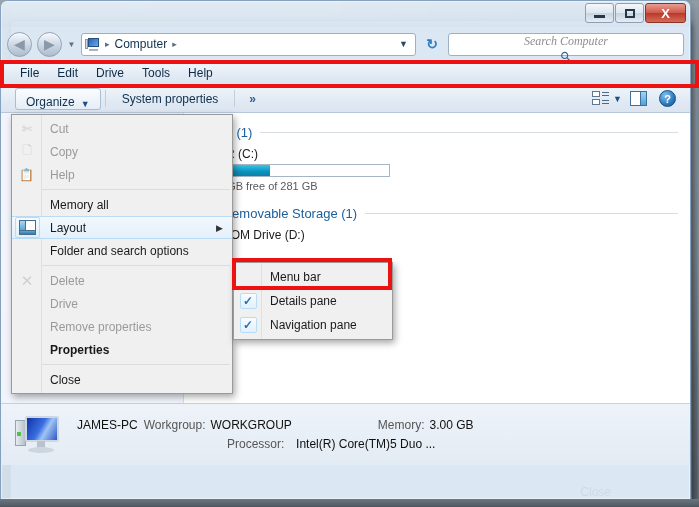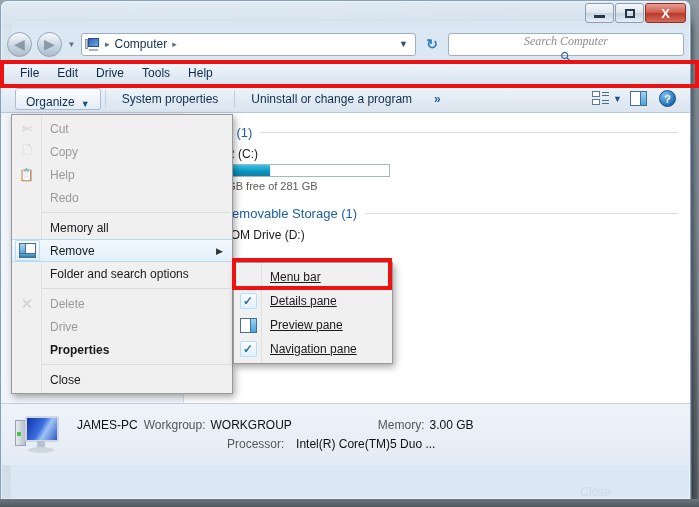--- a/index.html
+++ b/index.html
@@ -201,21 +201,21 @@
   .scissor, .copyic, .pasteic, .deleteic { opacity:.45; }
 
   
   .submenu {
     position:absolute; left:232px; top:261px; width:160px;
     background:#f0f0f0; border:1px solid #9a9a9a;
     box-shadow:2px 3px 7px rgba(0,0,0,.35);
     padding:2px 0; z-index:50;
   }
   .submenu .gutter2 { position:absolute; left:0; top:0; bottom:0; width:28px; border-right:1px solid #e0e0e0; }
-  .srow { position:relative; display:flex; align-items:center; height:24px; padding-left:28px; font-size:12px; color:#1a1a1a;text-decoration:underline; }
+  .srow { position:relative; display:flex; align-items:center; height:24px; padding-left:28px; font-size:12px; color:#1a1a1a; }
   .srow .slabel { padding-left:8px; }
   .srow .sicon { position:absolute; left:0; width:28px; height:24px; display:flex; align-items:center; justify-content:center; }
   .checkbox {
     width:17px; height:16px; border:1px solid #b8dcf6; border-radius:2px;
     background:linear-gradient(180deg,#f8fcff,#e2f1fc);
     display:flex; align-items:center; justify-content:center;
     color:#2d6fb5; font-size:12px; font-weight:bold;
   }
   .previewic { width:17px; height:15px; border:1px solid #3f6f9e; background:#fff; display:flex; }
   .previewic .pl { flex:1; }
@@ -307,21 +307,20 @@
   </div>
 
   <div class="cmdbar">
     <div class="organize">
       <span>Organize</span>
       <span style="font-size:9px;color:#1d4f80">▼</span>
     </div>
     <div class="cmdsep"></div>
     <div class="cmditem">System properties</div>
     <div class="cmdsep"></div>
-    <div class="cmditem">Uninstall or change a program</div>
     <div class="chev">»</div>
     <div class="cmdspacer"></div>
     <div class="viewicon">
       <i class="bx b1"></i>
         <i class="bx b2"></i>
       <i class="ln l1"></i>
         <i class="ln l2"></i>
         <i class="ln l3"></i>
         <i class="ln l4"></i>
     </div>
@@ -396,57 +395,57 @@
       <span class="mlabel">Cut</span>
     </div>
     <div class="mrow disabled">
       <span class="micon copyic">🗋</span>
       <span class="mlabel">Copy</span>
     </div>
     <div class="mrow">
       <span class="micon" style="color:#8d8d8d">📋</span>
       <span class="mlabel disabled" style="color:#9a9a9a">Help</span>
     </div>
-    <div class="mrow disabled">
-      <span class="mlabel">Redo</span>
-    </div>
 
     <div class="msep"></div>
 
     <div class="mrow">
       <span class="mlabel">Memory all</span>
     </div>
 
     <div class="mrow hot">
       <span class="micon">
         <span class="selbox"></span>
         <span class="layouticon" style="position:relative;z-index:2">
           <span class="ltop">
               <span class="ll"></span>
               <span class="lr"></span>
             </span>
           <span class="lbot"></span>
         </span>
       </span>
-      <span class="mlabel">Remove</span>
+      <span class="mlabel">Layout</span>
       <span class="marrow">▶</span>
     </div>
 
     <div class="mrow">
       <span class="mlabel">Folder and search options</span>
     </div>
 
     <div class="msep"></div>
 
     <div class="mrow disabled">
       <span class="micon deleteic" style="font-size:15px;color:#a8a8a8">✕</span>
       <span class="mlabel">Delete</span>
     </div>
     <div class="mrow disabled">
       <span class="mlabel">Drive</span>
+    </div>
+    <div class="mrow disabled">
+      <span class="mlabel">Remove properties</span>
     </div>
     <div class="mrow bold">
       <span class="mlabel">Properties</span>
     </div>
 
     <div class="msep"></div>
 
     <div class="mrow">
       <span class="mlabel">Close</span>
     </div>
@@ -460,29 +459,20 @@
       <span class="slabel">Menu bar</span>
     </div>
     <div class="srow">
       <span class="sicon">
         <span class="checkbox">✓</span>
       </span>
       <span class="slabel">Details pane</span>
     </div>
     <div class="srow">
       <span class="sicon">
-        <span class="previewic">
-            <span class="pl"></span>
-            <span class="pr"></span>
-          </span>
-      </span>
-      <span class="slabel">Preview pane</span>
-    </div>
-    <div class="srow">
-      <span class="sicon">
         <span class="checkbox">✓</span>
       </span>
       <span class="slabel">Navigation pane</span>
     </div>
   </div>
 
 </div>
 
 <div class="redbox" id="red-menubar" style="border-color: rgb(238, 17, 17);"></div>
 <div class="redbox" id="red-menubar-item" style="border-color: rgb(238, 17, 17);"></div>

